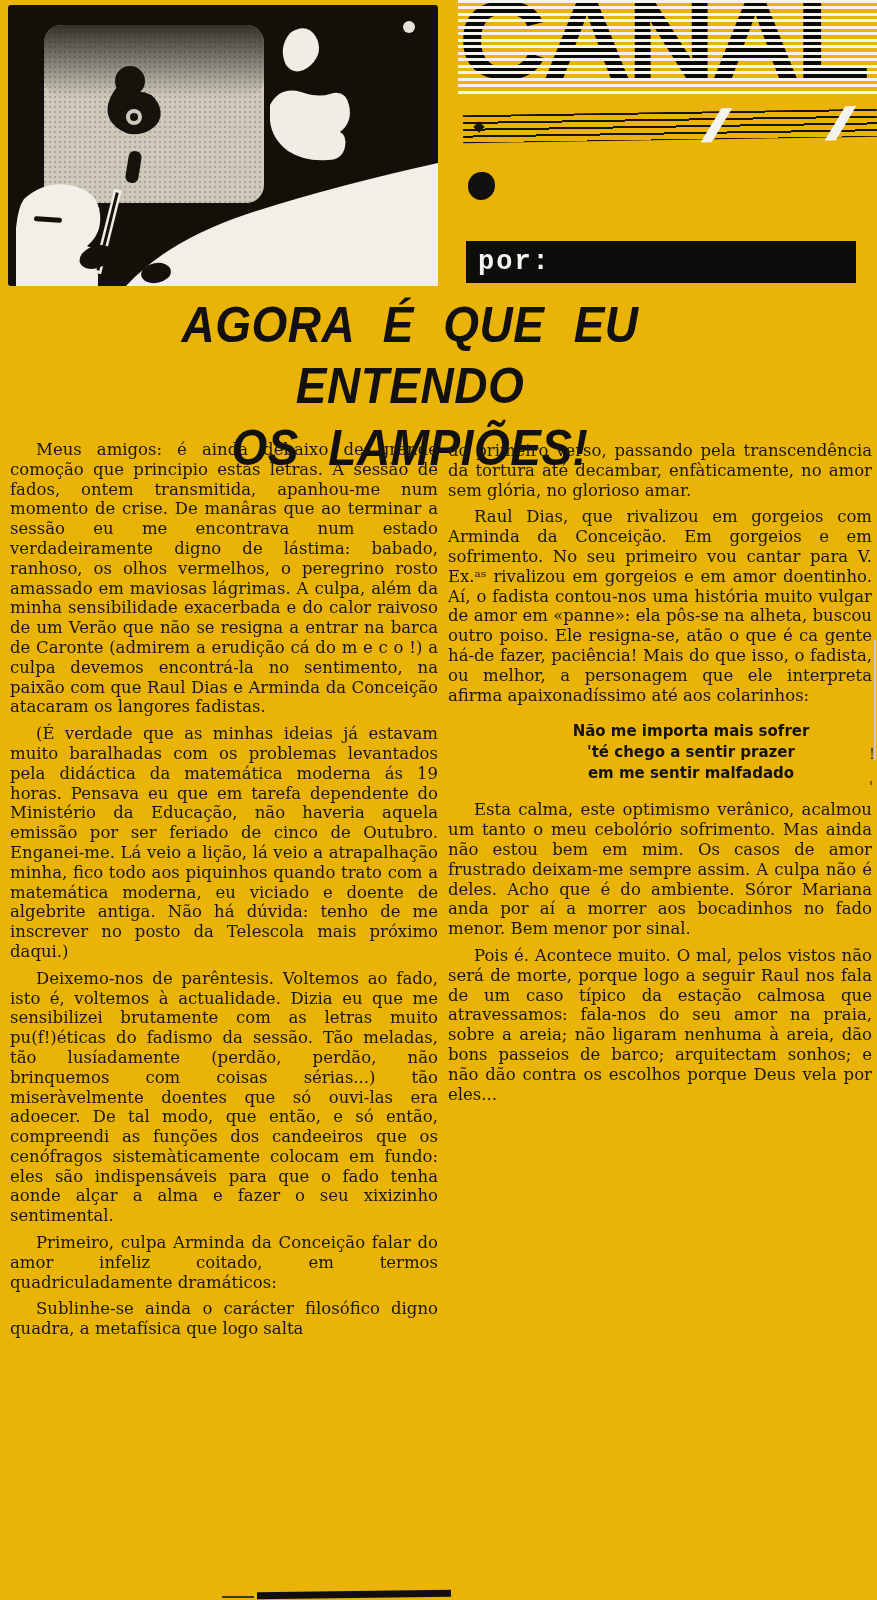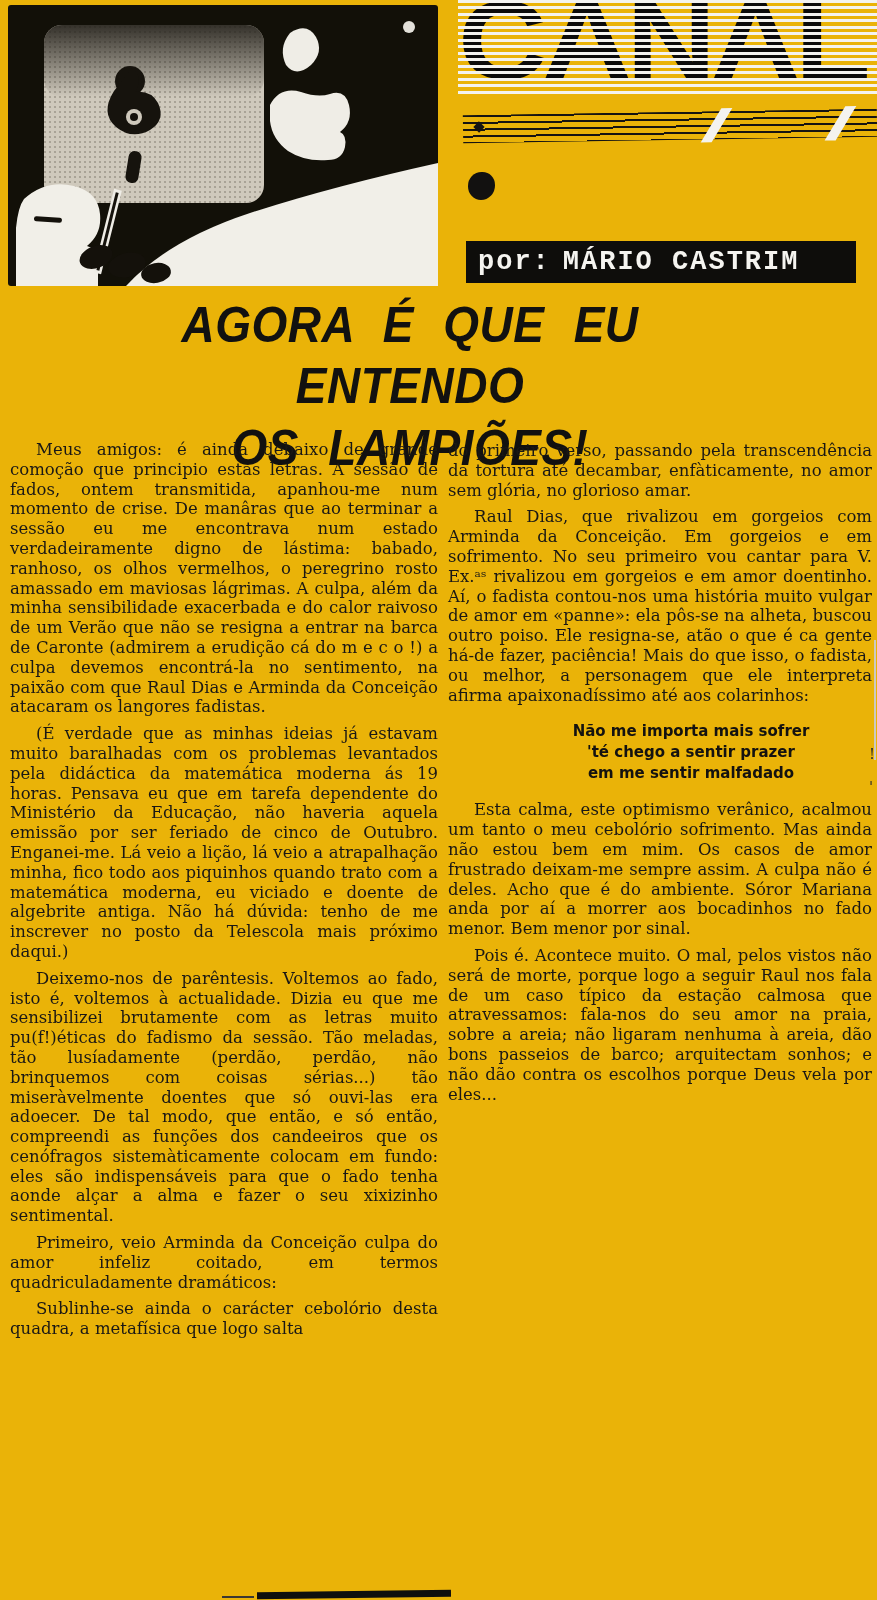--- a/index.html
+++ b/index.html
@@ -155,34 +155,33 @@
   <div class="rules">
     <div class="rule-diamond"></div>
     <div class="rule-gap g1"></div>
     <div class="rule-gap g2"></div>
   </div>
 
   <div class="bullet"></div>
 
   <div class="byline">
     <span>por:</span>
-    <span>MÁRIO CASTRIM</span>
   </div>
 
   <h1 class="headline">
     <span>AGORA É QUE EU ENTENDO</span>
     <span>OS LAMPIÕES!</span>
   </h1>
 
   <div class="col col-left">
     <p>Meus amigos: é ainda debaixo de grande comoção que principio estas letras. A sessão de fados, ontem transmitida, apanhou-me num momento de crise. De manâras que ao terminar a sessão eu me encontrava num estado verdadeiramente digno de lástima: babado, ranhoso, os olhos vermelhos, o peregrino rosto amassado em maviosas lágrimas. A culpa, além da minha sensibilidade exacerbada e do calor raivoso de um Verão que não se resigna a entrar na barca de Caronte (admirem a erudição cá do m e c o !) a culpa devemos encontrá-la no sentimento, na paixão com que Raul Dias e Arminda da Conceição atacaram os langores fadistas.</p>
     <p>(É verdade que as minhas ideias já estavam muito baralhadas com os problemas levantados pela didáctica da matemática moderna ás 19 horas. Pensava eu que em tarefa dependente do Ministério da Educação, não haveria aquela emissão por ser feriado de cinco de Outubro. Enganei-me. Lá veio a lição, lá veio a atrapalhação minha, fico todo aos piquinhos quando trato com a matemática moderna, eu viciado e doente de algebrite antiga. Não há dúvida: tenho de me inscrever no posto da Telescola mais próximo daqui.)</p>
     <p>Deixemo-nos de parêntesis. Voltemos ao fado, isto é, voltemos à actualidade. Dizia eu que me sensibilizei brutamente com as letras muito pu(f!)éticas do fadismo da sessão. Tão meladas, tão lusíadamente (perdão, perdão, não brinquemos com coisas sérias...) tão miseràvelmente doentes que só ouvi-las era adoecer. De tal modo, que então, e só então, compreendi as funções dos candeeiros que os cenófragos sistemàticamente colocam em fundo: eles são indispensáveis para que o fado tenha aonde alçar a alma e fazer o seu xixizinho sentimental.</p>
-    <p>Primeiro, veio Arminda da Conceição culpa do amor infeliz coitado, em termos quadriculadamente dramáticos:</p>
-    <p>Sublinhe-se ainda o carácter cebolório desta quadra, a metafísica que logo salta</p>
+    <p>Primeiro, culpa Arminda da Conceição falar do amor infeliz coitado, em termos quadriculadamente dramáticos:</p>
+    <p>Sublinhe-se ainda o carácter filosófico digno quadra, a metafísica que logo salta</p>
   </div>
 
   <div class="col col-right">
     <p class="no-indent">do primeiro verso, passando pela transcendência da tortura até decambar, enfàticamente, no amor sem glória, no glorioso amar.</p>
     <p>Raul Dias, que rivalizou em gorgeios com Arminda da Conceição. Em gorgeios e em sofrimento. No seu primeiro vou cantar para V. Ex.ᵃˢ rivalizou em gorgeios e em amor doentinho. Aí, o fadista contou-nos uma história muito vulgar de amor em «panne»: ela pôs-se na alheta, buscou outro poiso. Ele resigna-se, atão o que é ca gente há-de fazer, paciência! Mais do que isso, o fadista, ou melhor, a personagem que ele interpreta afirma apaixonadíssimo até aos colarinhos:</p>
     <div class="verse">Não me importa mais sofrer
 'té chego a sentir prazer
 em me sentir malfadado</div>
     <p>Esta calma, este optimismo verânico, acalmou um tanto o meu cebolório sofrimento. Mas ainda não estou bem em mim. Os casos de amor frustrado deixam-me sempre assim. A culpa não é deles. Acho que é do ambiente. Sóror Mariana anda por aí a morrer aos bocadinhos no fado menor. Bem menor por sinal.</p>
     <p>Pois é. Acontece muito. O mal, pelos vistos não será de morte, porque logo a seguir Raul nos fala de um caso típico da estação calmosa que atravessamos: fala-nos do seu amor na praia, sobre a areia; não ligaram nenhuma à areia, dão bons passeios de barco; arquitectam sonhos; e não dão contra os escolhos porque Deus vela por eles...</p>

